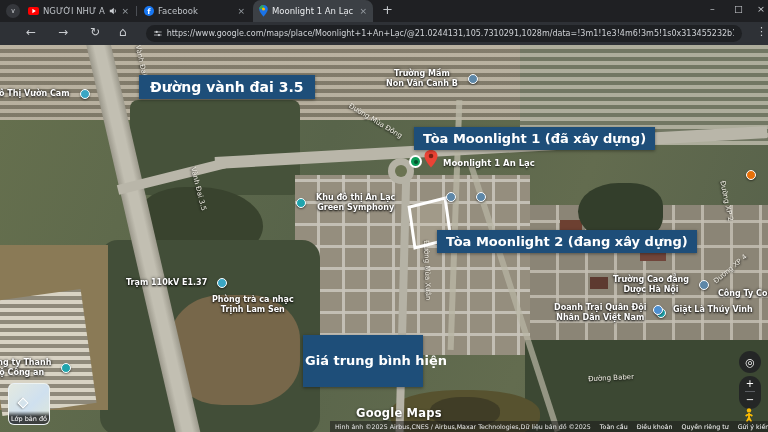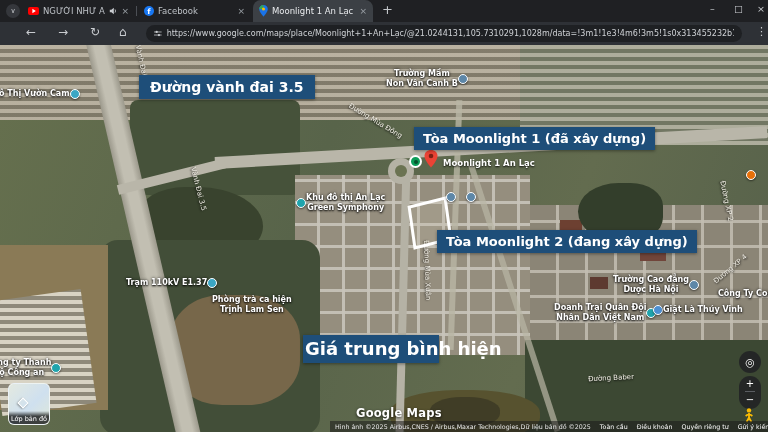--- a/index.html
+++ b/index.html
@@ -30,21 +30,21 @@
   
   .map{position:absolute;top:45px;left:0;width:768px;height:387px;overflow:hidden;
     background:linear-gradient(110deg,#66704e,#58644a 40%,#636c4f 70%,#55604a)}
   .patch{position:absolute}
   .roundabout{position:absolute;left:388px;top:113px;width:26px;height:26px;border-radius:50%;
     background:#b5b2a5;display:flex;align-items:center;justify-content:center;z-index:3}
   .roundabout i{width:12px;height:12px;border-radius:50%;background:#6b7352;display:block}
   .plot{position:absolute;left:410px;top:156px;width:40px;height:44px;border:3px solid #fff;
     background:rgba(200,190,170,.25);transform:rotate(-14deg) skewX(-6deg);z-index:6}
 
-  .poi{position:absolute;display:flex;align-items:center;gap:0;color:#fff;font-size:8px;
+  .poi{position:absolute;display:flex;align-items:center;gap:10px;color:#fff;font-size:8px;
     font-weight:700;text-shadow:0 1px 2px rgba(0,0,0,.95),0 0 3px rgba(0,0,0,.75);z-index:7}
   .poi .l{display:block;text-align:center;line-height:1.25;white-space:nowrap}
   .picon{width:10px;height:10px;border-radius:50%;border:1.5px solid #fff;flex:none;
     box-shadow:0 1px 2px rgba(0,0,0,.5)}
   .blue{background:#4d8fd1}.teal{background:#1fa4ad}.slate{background:#5d87a8}
   .orange{background:#e8710a}.cyan{background:#3aa6c4}
   .rlabel{position:absolute;color:#f2efe6;font-size:7px;font-weight:500;white-space:nowrap;
     text-shadow:0 1px 2px rgba(0,0,0,.9);z-index:5}
 
   .greenmark{position:absolute;left:409px;top:110px;width:13px;height:13px;border-radius:50%;
@@ -221,21 +221,21 @@
     <div class="poi" style="left:653px;top:260px">
       <span class="picon blue"></span>
       <span class="l">Giặt Là Thúy Vinh</span>
     </div>
     <div class="poi" style="left:126px;top:233px">
       <span class="l">Trạm 110kV E1.37</span>
       <span class="picon cyan"></span>
     </div>
     <div class="poi" style="left:212px;top:250px">
       <span>
-        <span class="l">Phòng trà ca hiện</span>
+        <span class="l">Phòng trà ca nhạc</span>
         <span class="l">Trịnh Lam Sen</span>
       </span>
     </div>
     <div class="poi" style="left:-14px;top:313px">
       <span>
         <span class="l">Công ty Thanh</span>
         <span class="l">Bộ Công an</span>
       </span>
       <span class="picon teal"></span>
     </div>
@@ -278,17 +278,17 @@
       <span class="lnk">Điều khoản</span>
       <span class="lnk">Quyền riêng tư</span>
       <span class="lnk">Gửi ý kiến phản hồi về sản phẩm</span>
 
     </div>
   </div>
 
   <div class="anno" style="left:139px;top:75px;font-size:14px;padding:4px 11px">Đường vành đai 3.5</div>
   <div class="anno" style="left:414px;top:127px;font-size:13px;padding:4px 9px">Tòa Moonlight 1 (đã xây dựng)</div>
   <div class="anno" style="left:437px;top:230px;font-size:13px;padding:4px 9px">Tòa Moonlight 2 (đang xây dựng)</div>
-  <div class="anno" style="left:303px;top:335px;width:136px;font-size:18px;line-height:1.55;padding:0 2px">
+  <div class="anno" style="left:303px;top:335px;width:120px;font-size:13px;line-height:1.55;padding:16px 2px">
     <div>Giá trung bình hiện</div>
   </div>
 
 </div>
 
 </body></html>

